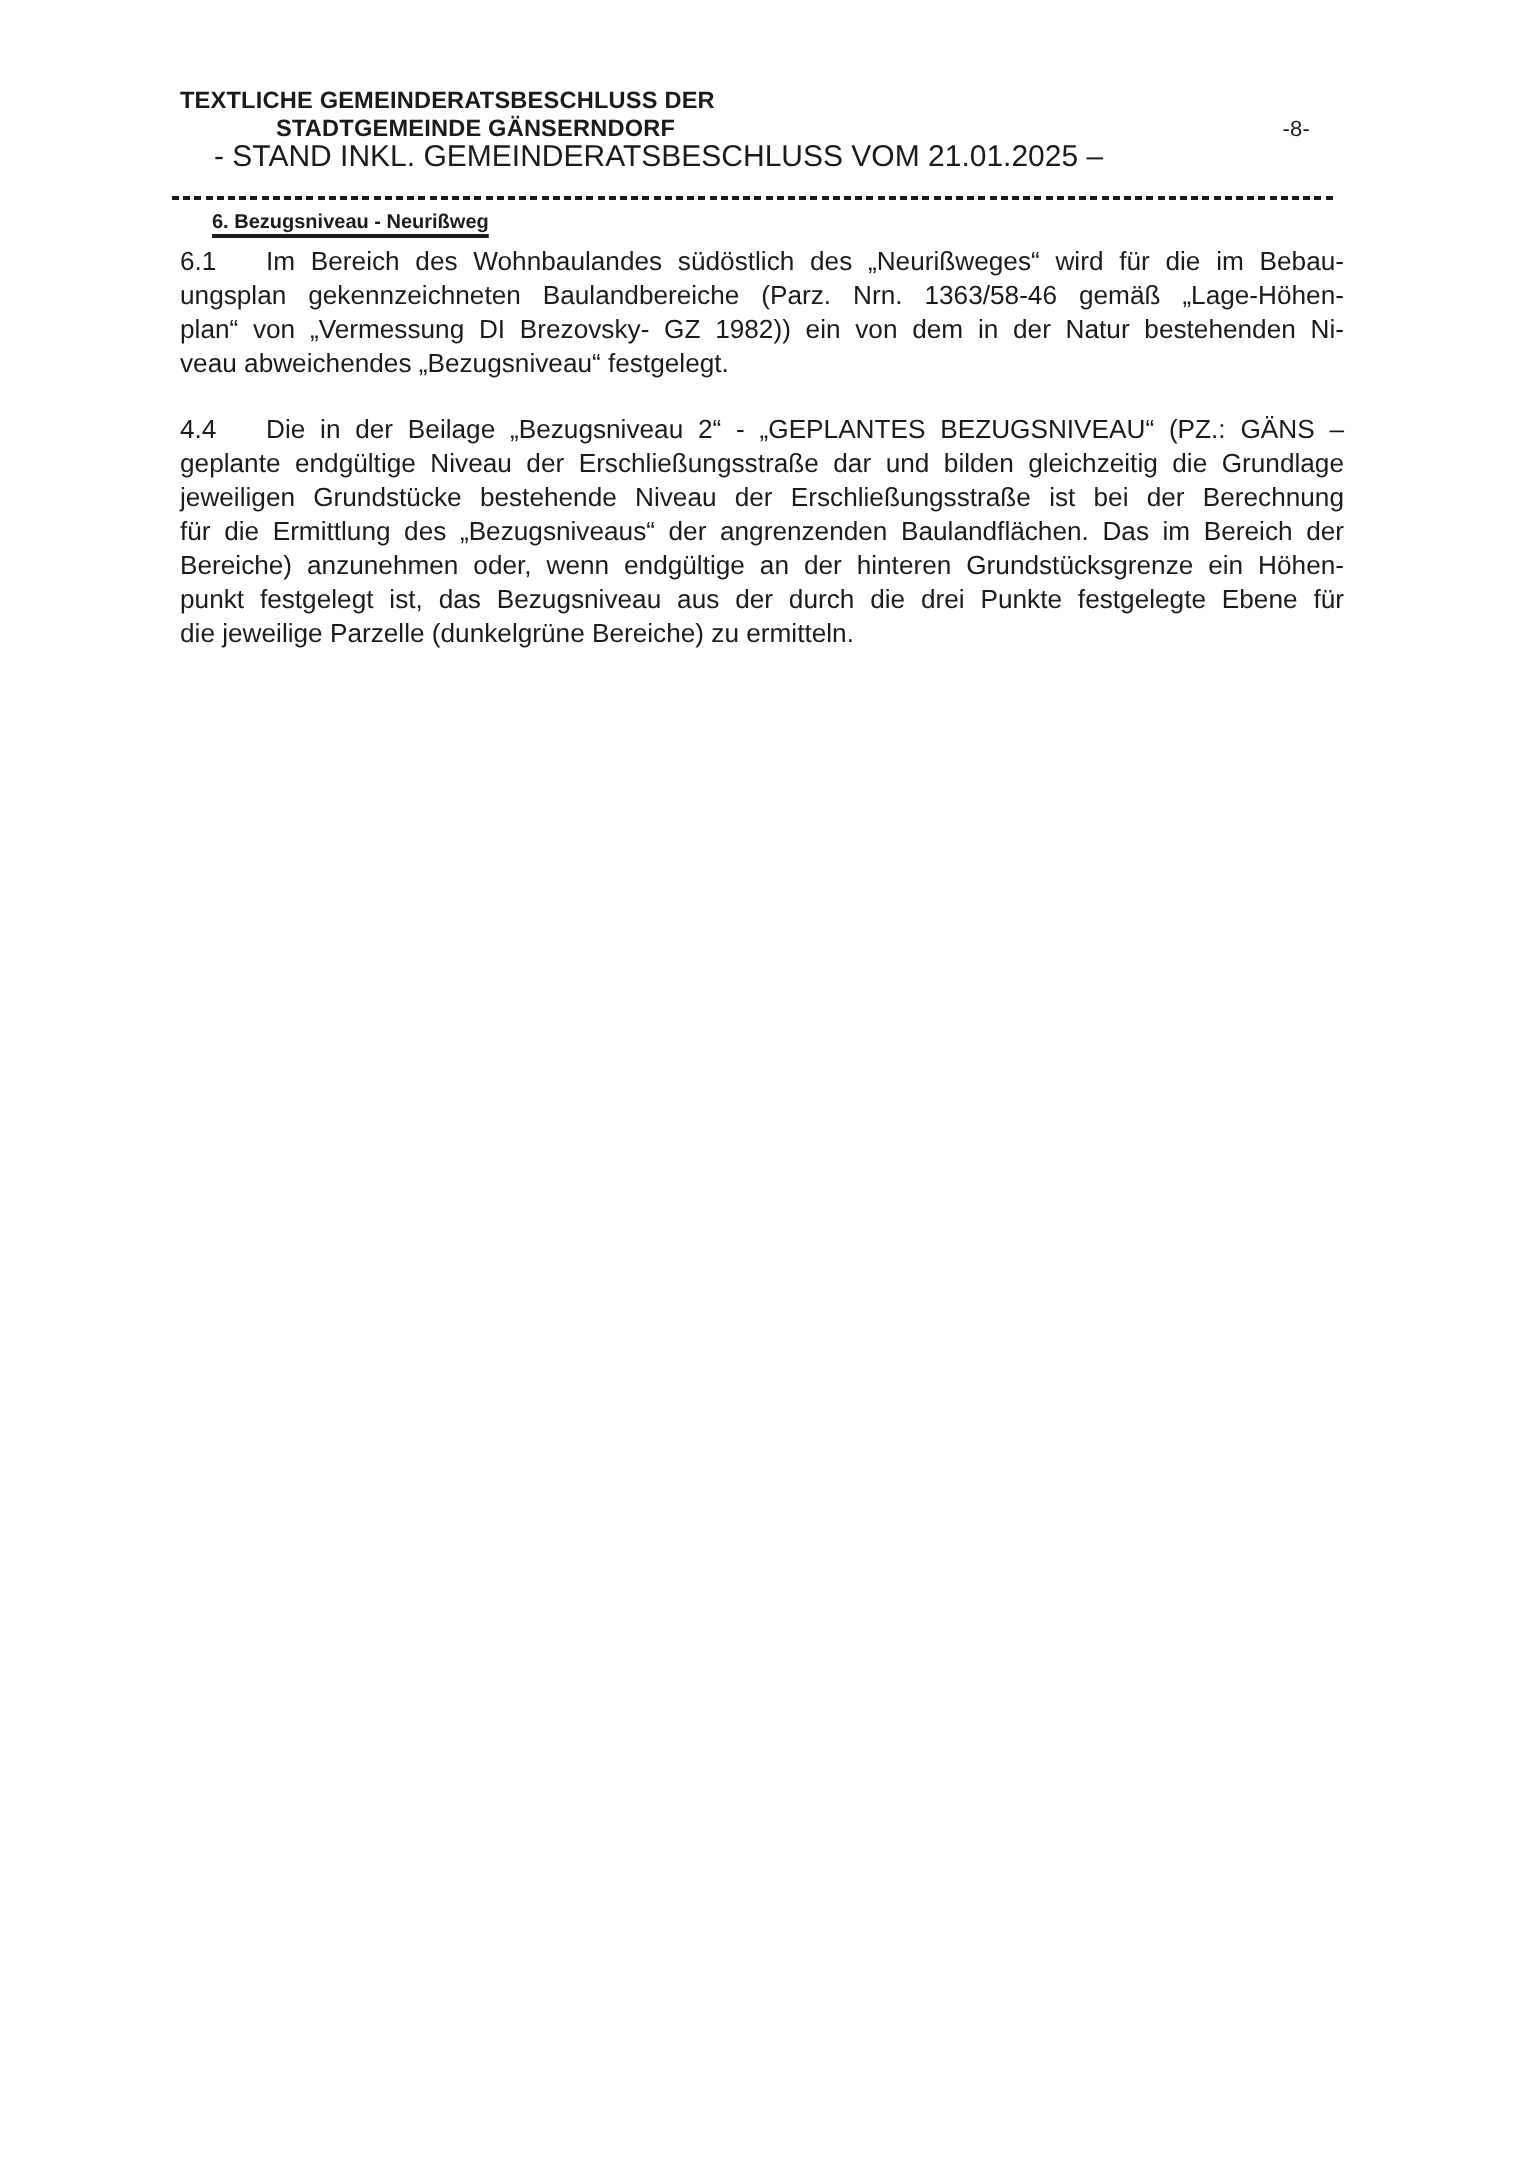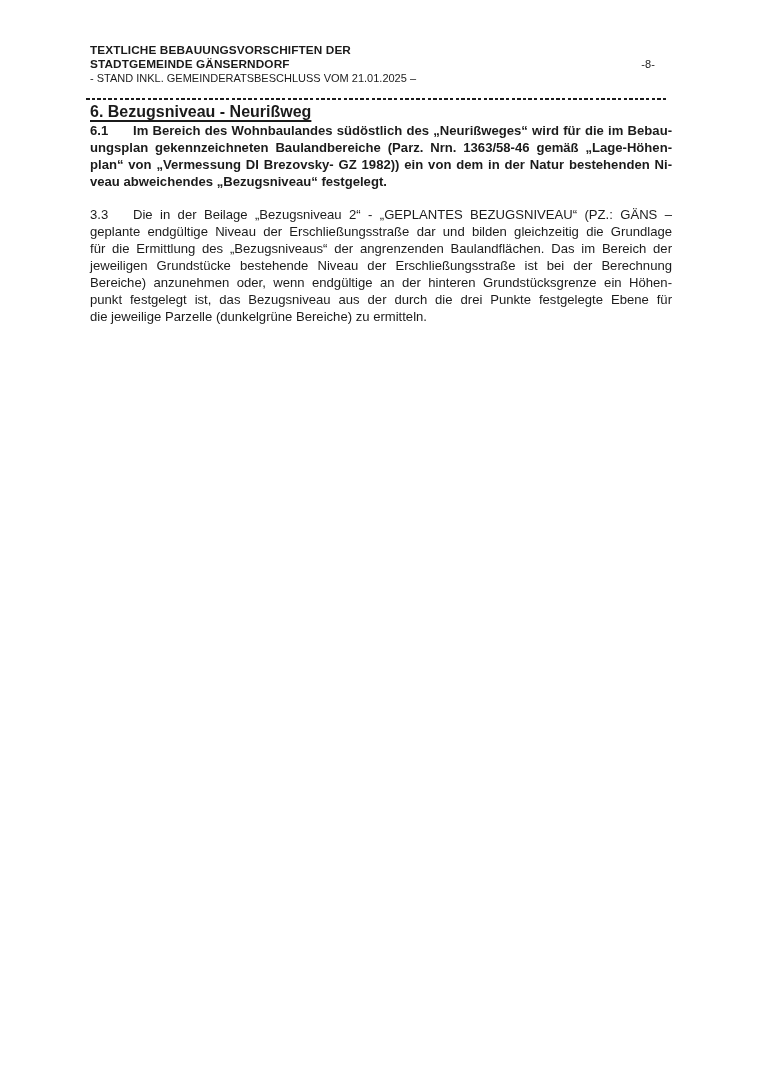--- a/index.html
+++ b/index.html
@@ -24,70 +24,72 @@
   .hline {
     font-size: 11.8px;
     line-height: 14px;
     font-weight: bold;
     letter-spacing: 0.1px;
   }
   .hline-row {
     display: flex;
     justify-content: space-between;
     align-items: baseline;
+    margin-left: 48px;
   }
   .page-number {
     font-weight: normal;
     font-size: 11px;
     margin-right: 17px;
   }
   .hline-small {
-    font-size: 11px;
+    font-size: 15px;
     line-height: 14px;
     font-weight: normal;
+    margin-left: 17px;
   }
 
   
   .dashed-rule {
     position: absolute;
     left: 86px;
     top: 98px;
     width: 581px;
     height: 2px;
     background: repeating-linear-gradient(
       to right,
       #1b1b1b 0 3.5px,
       transparent 3.5px 5.6px
     );
   }
 
   
   .section-heading {
     position: absolute;
-    left: 90px;
+    left: 106px;
     top: 103px;
     margin: 0;
-    font-size: 16px;
+    font-size: 10px;
     line-height: 17px;
     font-weight: bold;
     text-decoration: underline;
     text-decoration-thickness: 1.6px;
     text-underline-offset: 2.5px;
   }
 
   
   .para {
     position: absolute;
     left: 90px;
     width: 582px;
     font-size: 13.1px;
     line-height: 17px;
     color: #1b1b1b;
   }
-  .para-1 { top: 122px; font-weight: bold; }
+  .para-1 { top: 122px; }
   .para-2 { top: 206px; }
 
   .jline {
     text-align: justify;
     text-align-last: justify;
   }
   .jline.last {
     text-align: center;
     text-align-last: left;
   }
@@ -95,42 +97,42 @@
     display: inline-block;
     width: 43px;
   }
 </style>
 </head>
 <body>
 
 <div class="page">
 
   <header class="doc-header">
-    <div class="hline">TEXTLICHE BEBAUUNGSVORSCHIFTEN DER</div>
+    <div class="hline">TEXTLICHE GEMEINDERATSBESCHLUSS DER</div>
     <div class="hline hline-row">
       <span>STADTGEMEINDE GÄNSERNDORF</span>
       <span class="page-number">-8-</span>
     </div>
     <div class="hline-small">- STAND INKL. GEMEINDERATSBESCHLUSS VOM 21.01.2025 –</div>
   </header>
 
   <div class="dashed-rule"></div>
 
   <h1 class="section-heading">6. Bezugsniveau - Neurißweg</h1>
 
   <div class="para para-1">
       <div class="jline"><span class="pnum">6.1</span>Im Bereich des Wohnbaulandes südöstlich des „Neurißweges“ wird für die im Bebau-</div>
       <div class="jline">ungsplan gekennzeichneten Baulandbereiche (Parz. Nrn. 1363/58-46 gemäß „Lage-Höhen-</div>
       <div class="jline">plan“ von „Vermessung DI Brezovsky- GZ 1982)) ein von dem in der Natur bestehenden Ni-</div>
       <div class="jline last">veau abweichendes „Bezugsniveau“ festgelegt.</div>
     </div>
 
   <div class="para para-2">
-      <div class="jline"><span class="pnum">3.3</span>Die in der Beilage „Bezugsniveau 2“ - „GEPLANTES BEZUGSNIVEAU“ (PZ.: GÄNS –</div>
+      <div class="jline"><span class="pnum">4.4</span>Die in der Beilage „Bezugsniveau 2“ - „GEPLANTES BEZUGSNIVEAU“ (PZ.: GÄNS –</div>
       <div class="jline">geplante endgültige Niveau der Erschließungsstraße dar und bilden gleichzeitig die Grundlage</div>
+      <div class="jline">jeweiligen Grundstücke bestehende Niveau der Erschließungsstraße ist bei der Berechnung</div>
       <div class="jline">für die Ermittlung des „Bezugsniveaus“ der angrenzenden Baulandflächen. Das im Bereich der</div>
-      <div class="jline">jeweiligen Grundstücke bestehende Niveau der Erschließungsstraße ist bei der Berechnung</div>
       <div class="jline">Bereiche) anzunehmen oder, wenn endgültige an der hinteren Grundstücksgrenze ein Höhen-</div>
       <div class="jline">punkt festgelegt ist, das Bezugsniveau aus der durch die drei Punkte festgelegte Ebene für</div>
       <div class="jline last">die jeweilige Parzelle (dunkelgrüne Bereiche) zu ermitteln.</div>
     </div>
 
 </div>
 
 </body></html>

